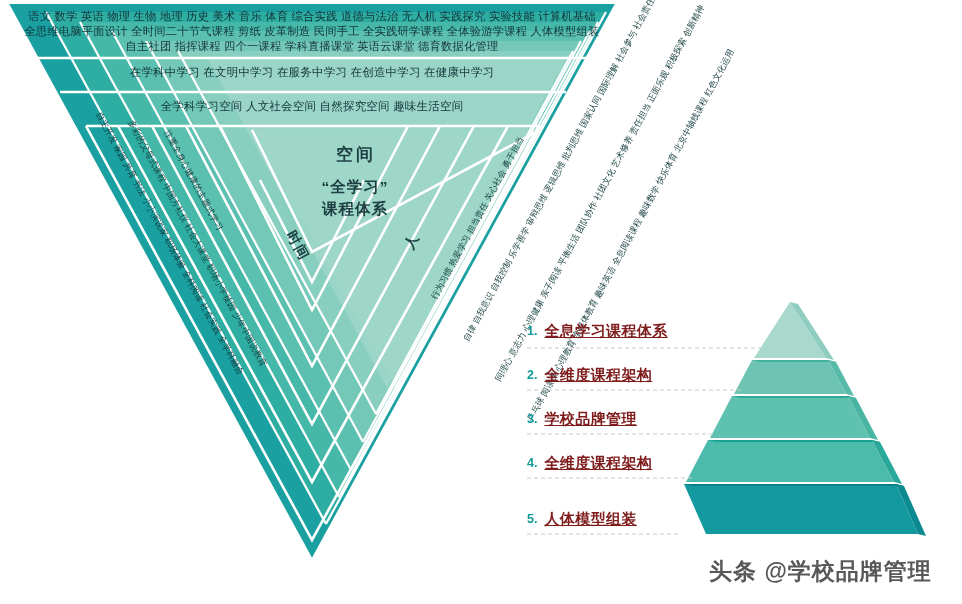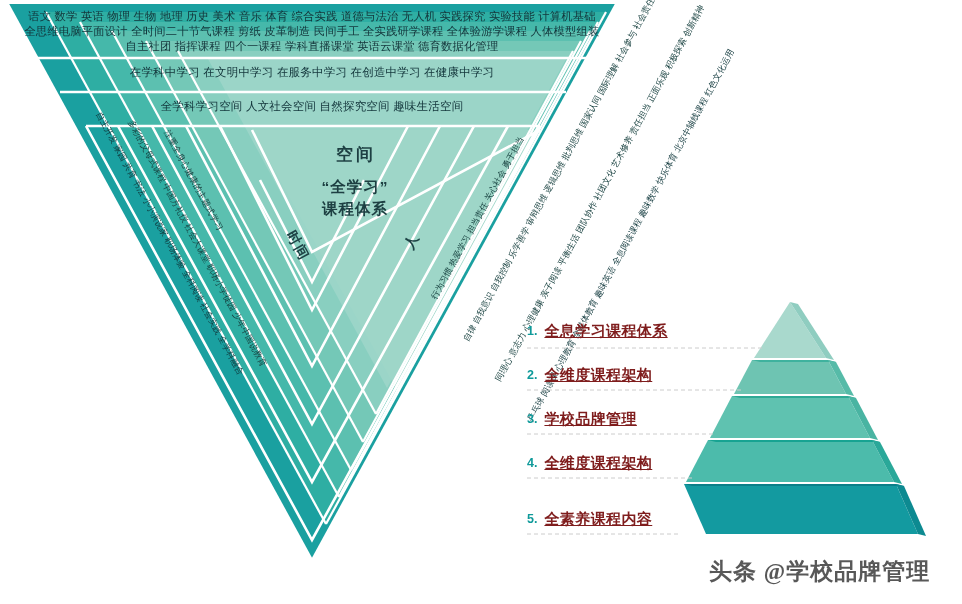--- a/index.html
+++ b/index.html
@@ -52,21 +52,21 @@
     font-size:12.5px;font-weight:bold;color:#0f9a9a;
     margin-right:7px;font-family:"Liberation Sans","DejaVu Sans",sans-serif;
   }
   .legend-label{
     font-size:15px;font-weight:bold;color:#7f1d1d;
     font-family:"Liberation Sans","DejaVu Sans",sans-serif;letter-spacing:0.4px;text-decoration:underline;
   }
   #watermark{
     position:absolute;left:709px;top:556px;
     font-size:23px;color:#3b3b3b;font-weight:bold;
-    font-family:Liberation Serif, serif;
+    font-family:Liberation Sans, sans-serif;
     letter-spacing:1px;opacity:.85;
   }
 </style>
 </head>
 <body>
 
 <div id="stage">
 
   <svg class="layer" viewBox="0 0 962 604">
     <defs>
@@ -191,18 +191,18 @@
     <div class="legend-row" style="top:102px">
       <span class="legend-num">3.</span>
       <span class="legend-label">学校品牌管理</span>
     </div>
     <div class="legend-row" style="top:146px">
       <span class="legend-num">4.</span>
       <span class="legend-label">全维度课程架构</span>
     </div>
     <div class="legend-row" style="top:202px">
       <span class="legend-num">5.</span>
-      <span class="legend-label">全素养课程内容</span>
+      <span class="legend-label">人体模型组装</span>
     </div>
   </div>
 
   <div id="watermark">头条 @学校品牌管理</div>
 </div>
 
 </body></html>

